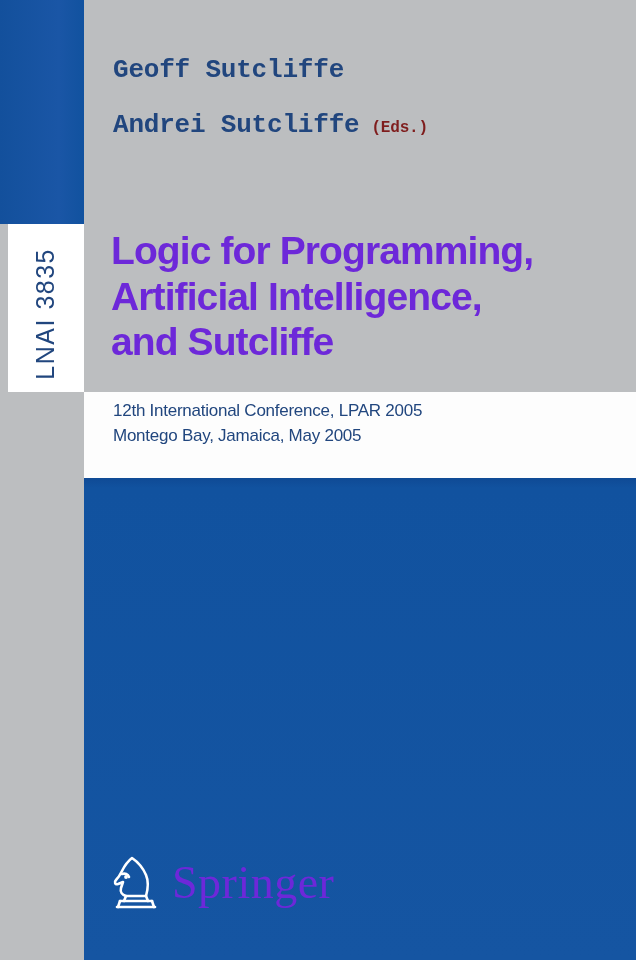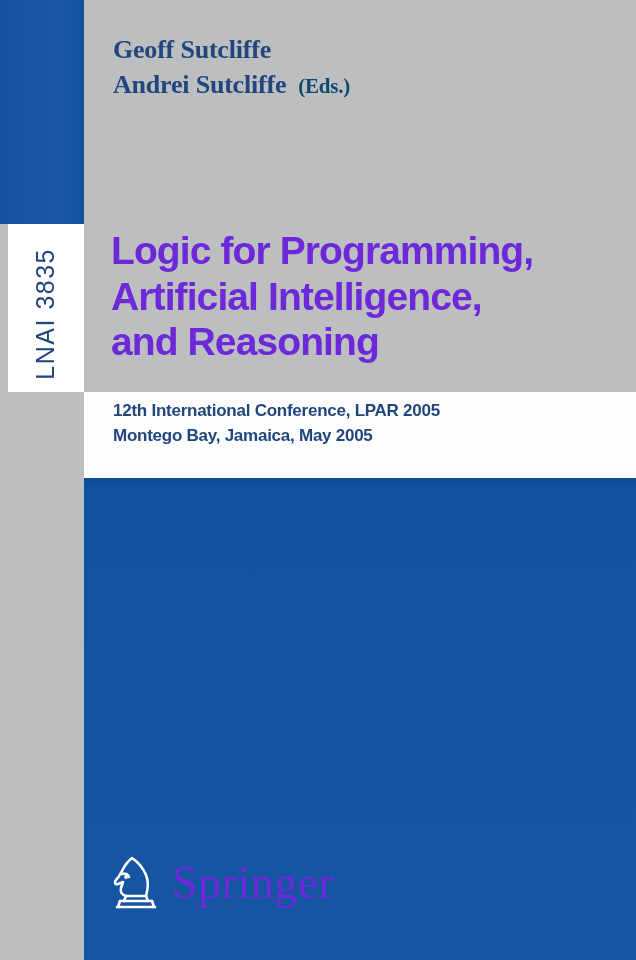--- a/index.html
+++ b/index.html
@@ -76,32 +76,33 @@
   }
 
   
   .editors {
     position: absolute;
     left: 113px; top: 33px;
     width: 480px;
     line-height: 1.34;
   }
   .editor-line {
-    font-family: Liberation Serif, serif;
+    font-family: Liberation Mono, monospace;
     font-size: 26px;
     font-weight: 700;
     color: #21467e;
     white-space: nowrap;
     letter-spacing: -0.2px;
+    margin-top: 20px;
   }
   .eds-tag {
-    font-size: 21px;
+    font-size: 16px;
     font-weight: 700;
     margin-left: 12px;
-    color: #0c4a6e;
+    color: #7f1d1d;
   }
 
   
   .title-block {
     position: absolute;
     left: 111px; top: 228px;
     width: 520px;
   }
   .title-line {
     font-family: "Liberation Sans", sans-serif;
@@ -115,21 +116,21 @@
 
   
   .subtitle-block {
     position: absolute;
     left: 113px; top: 399px;
     width: 500px;
   }
   .subtitle-line {
     font-family: "Liberation Sans", sans-serif;
     font-size: 17px;
-    font-weight: 700;
+    font-weight: 400;
     color: #21467e;
     line-height: 1.47;
     letter-spacing: -0.25px;
     white-space: nowrap;
   }
 
   
   .springer-logo {
     position: absolute;
     left: 108px; top: 852px;
@@ -172,21 +173,21 @@
       <span>Geoff Sutcliffe</span>
     </div>
     <div class="editor-line">
       <span>Andrei Sutcliffe</span><span class="eds-tag">(Eds.)</span>
     </div>
   </div>
 
   <div class="title-block">
     <div class="title-line">Logic for Programming,</div>
     <div class="title-line">Artificial Intelligence,</div>
-    <div class="title-line">and Reasoning</div>
+    <div class="title-line">and Sutcliffe</div>
   </div>
 
   <div class="subtitle-block">
     <div class="subtitle-line">12th International Conference, LPAR 2005</div>
     <div class="subtitle-line">Montego Bay, Jamaica, May 2005</div>
   </div>
 
   <div class="springer-logo">
     <svg class="knight-icon" viewBox="0 0 54 62">
       <g fill="none" stroke="#ffffff" stroke-width="2.6" stroke-linejoin="round" stroke-linecap="round">

